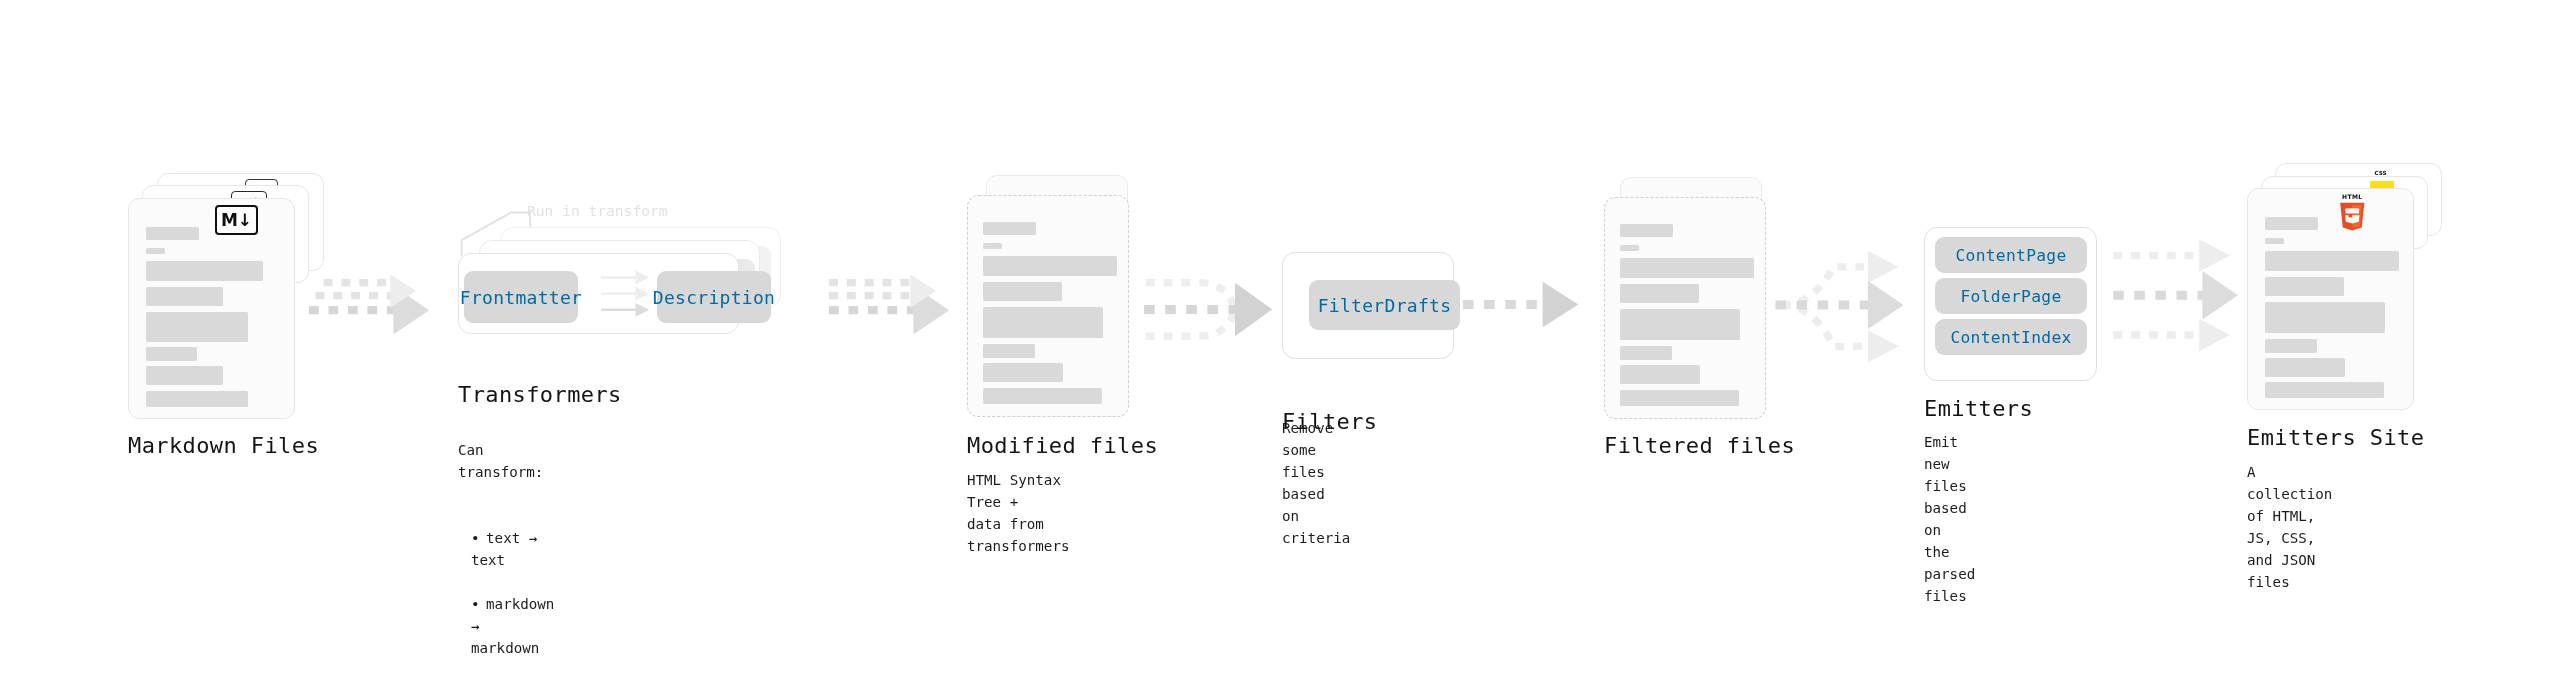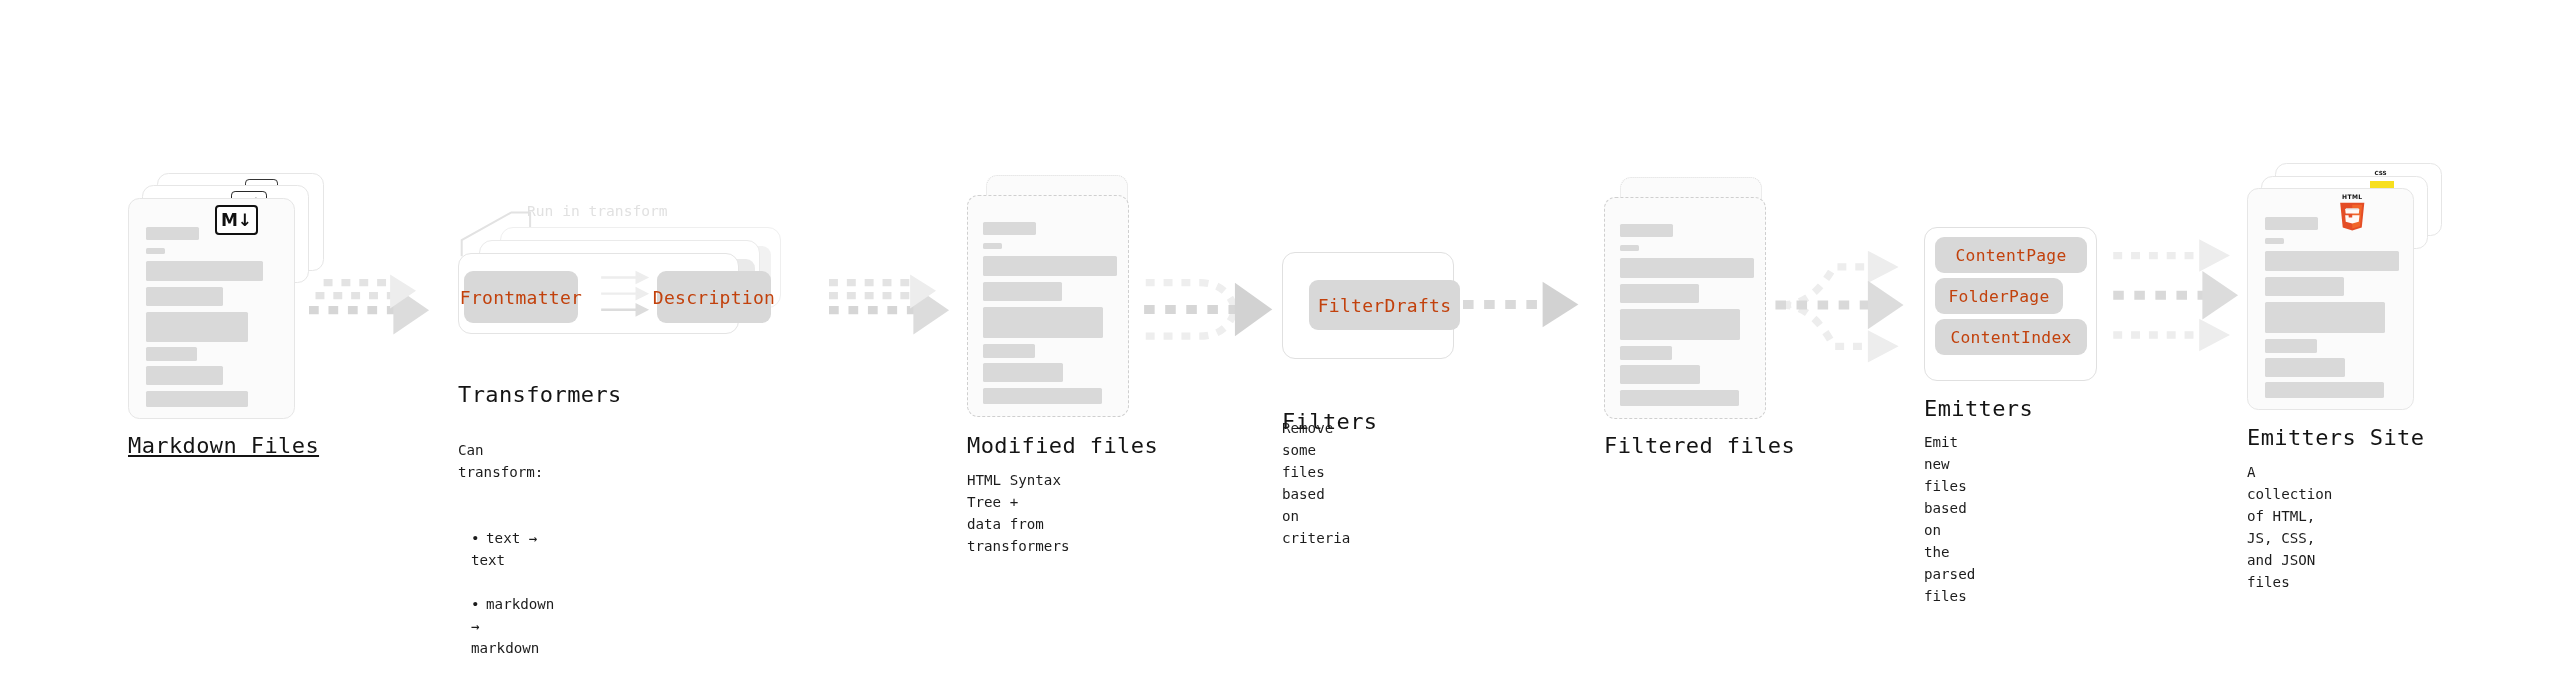--- a/index.html
+++ b/index.html
@@ -39,21 +39,21 @@
 
   
   .pbox{
     position:absolute;box-sizing:border-box;
     border:1.6px solid #e2e2e2;border-radius:13px;background:#fff;
   }
   .chip{
     position:absolute;box-sizing:border-box;
     background:#d8d8d8;border-radius:9px;
     display:flex;align-items:center;justify-content:center;
-    color:#c2410c;font-size:18px;letter-spacing:0.3px;
+    color:#0369a1;font-size:18px;letter-spacing:0.3px;
     font-family:"DejaVu Sans Mono","Liberation Mono",monospace;
     white-space:nowrap;
   }
   .chip.faded1{background:rgba(216,216,216,.55);color:transparent;}
   .chip.faded2{background:rgba(216,216,216,.32);color:transparent;}
 
   
   .title{
     position:absolute;white-space:nowrap;color:#141414;
     font-size:22px;letter-spacing:0.4px;
@@ -98,21 +98,21 @@
       <div class="skel" style="left:17px;top:113px;width:102px;height:30px;"></div>
       <div class="skel" style="left:17px;top:148px;width:51px;height:14px;"></div>
       <div class="skel" style="left:17px;top:167px;width:77px;height:18.7px;"></div>
       <div class="skel" style="left:17px;top:192px;width:102px;height:16.3px;"></div>
     </div>
     <div class="md-badge" style="left:215px;top:205px;width:39px;height:26px;font-size:17px;">
       <span>M</span>
         <span>↓</span>
     </div>
 
-    <div class="title" style="left:128px;top:433px;text-decoration:underline;">Markdown Files</div>
+    <div class="title" style="left:128px;top:433px;">Markdown Files</div>
   </div>
 
   <svg style="left:309px;top:268px;width:146px;height:73px;" width="146" height="73" viewBox="0 0 180 90">
     <g stroke="#e3e3e3" stroke-width="9" stroke-dasharray="11 11" fill="none">
       <line x1="18" y1="18" x2="108" y2="18"></line>
       <line x1="8" y1="34" x2="108" y2="34"></line>
     </g>
     <g stroke="#d6d6d6" stroke-width="10" stroke-dasharray="12 12" fill="none">
       <line x1="0" y1="52" x2="106" y2="52"></line>
     </g>
@@ -252,21 +252,21 @@
     <polygon points="114,28 114,68 152,48" fill="#ededed"></polygon>
     <polygon points="114,65 114,125 158,95" fill="#dcdcdc"></polygon>
     <polygon points="114,126 114,166 152,146" fill="#ededed"></polygon>
   </svg>
 
   <div class="node">
     <div class="pbox" style="left:1924px;top:227px;width:173px;height:154px;border-color:#e0e0e0;"></div>
     <div class="chip" style="left:1935px;top:237px;width:152px;height:36px;font-size:16.3px;">
       <span>ContentPage</span>
     </div>
-    <div class="chip" style="left:1935px;top:278px;width:128px;height:36px;font-size:16.3px;">
+    <div class="chip" style="left:1935px;top:278px;width:152px;height:36px;font-size:16.3px;">
       <span>FolderPage</span>
     </div>
     <div class="chip" style="left:1935px;top:319px;width:152px;height:36px;font-size:16.3px;">
       <span>ContentIndex</span>
     </div>
     <div class="title" style="left:1924px;top:396px;">Emitters</div>
     <div class="desc" style="left:1924px;top:431px;">Emit new files based on
 the parsed files</div>
   </div>
 

